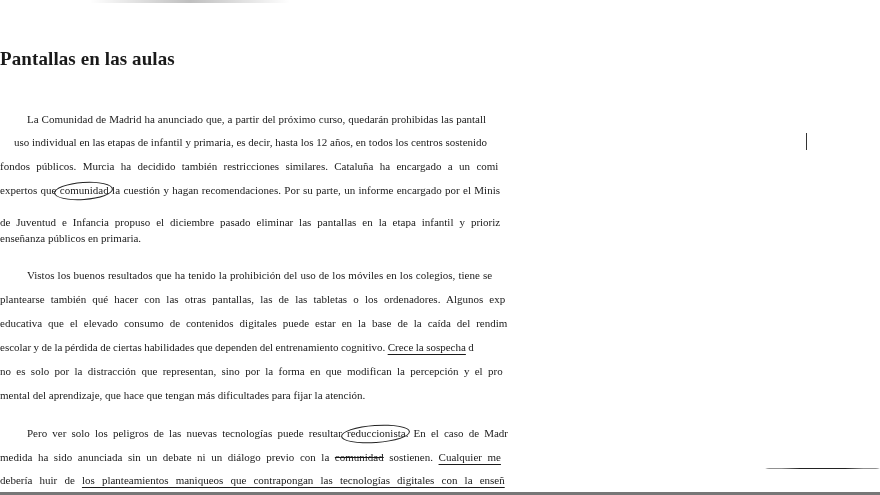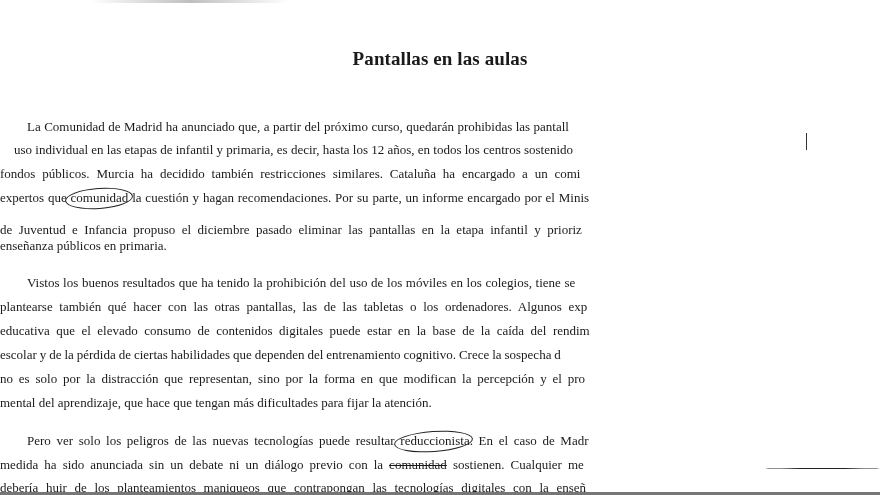--- a/index.html
+++ b/index.html
@@ -7,31 +7,31 @@
     width:880px; height:495px; overflow:hidden; position:relative;
     background:#ffffff; color:#1a1a1a;
     font-family:"Liberation Serif", "DejaVu Serif", serif;
   }
   .topfade {
     position:absolute; left:90px; top:0; width:200px; height:3px;
     background:linear-gradient(90deg, rgba(0,0,0,0), rgba(0,0,0,0.25), rgba(0,0,0,0));
   }
   .title {
     position:absolute; left:0; width:880px; top:48px;
-    text-align:center; font-weight:bold; font-size:19px; letter-spacing:0.1px;
+    font-weight:bold; font-size:19px; letter-spacing:0.1px;
   }
   .line {
-    position:absolute; left:0; font-size:13px; white-space:nowrap; line-height:20px;margin-top:8px;
+    position:absolute; left:0; font-size:11px; white-space:nowrap; line-height:20px;
   }
   .mark { position:relative; }
   .circle::after {
     content:""; position:absolute; left:-6px; right:-4px; top:-2px; bottom:-4px;
     border:1.3px solid #222; border-radius:50%; transform:rotate(-4deg);
   }
-  .uline { text-decoration-thickness:1.3px; text-underline-offset:3px; }
+  .uline { text-decoration:underline; text-decoration-thickness:1.3px; text-underline-offset:3px; }
   .strike { text-decoration:line-through; text-decoration-thickness:1.2px; }
   .overline {
     position:absolute; height:0; border-top:1.4px solid #222; border-radius:50%;
   }
   .cursor-bar { position:absolute; width:1px; background:#333; }
   .bottomline { position:absolute; left:0; width:880px; top:492px; height:3px; background:#777; }
 </style>
 </head>
 <body>
 

